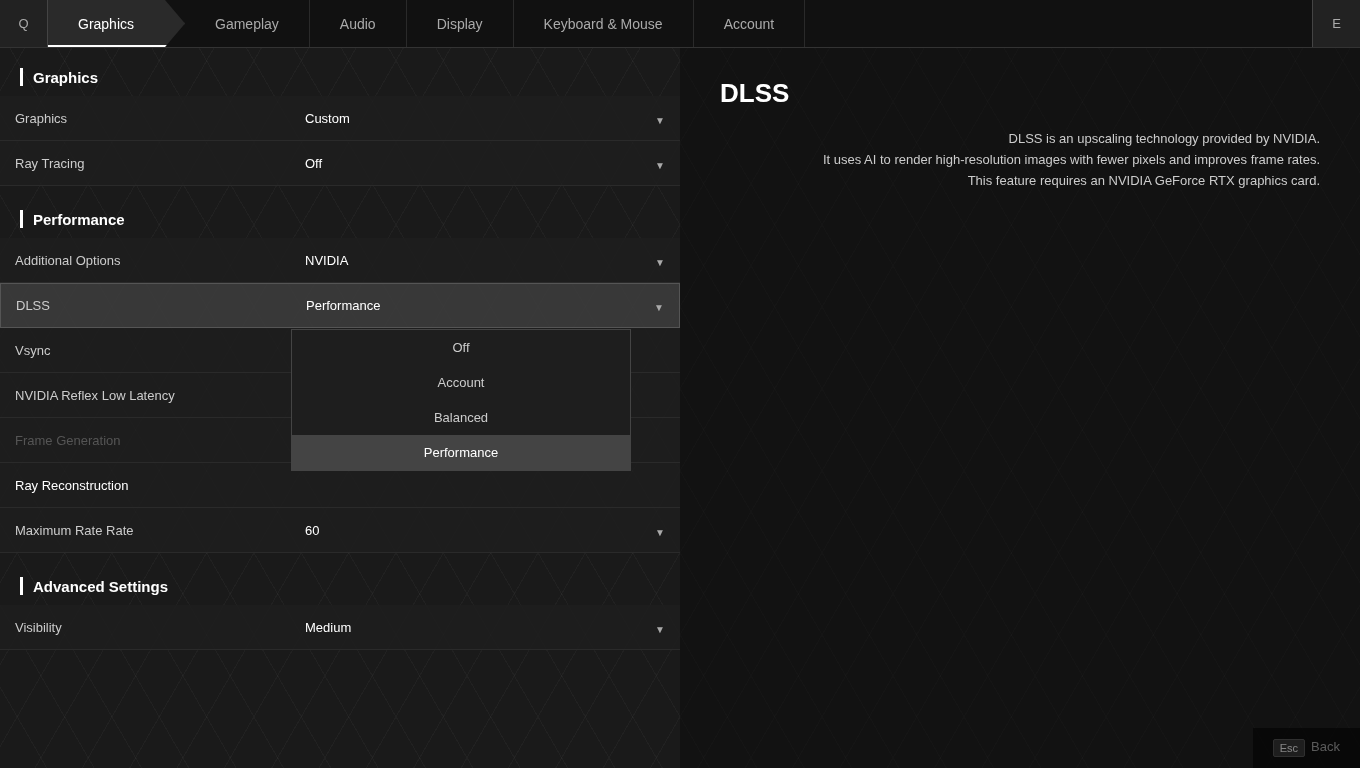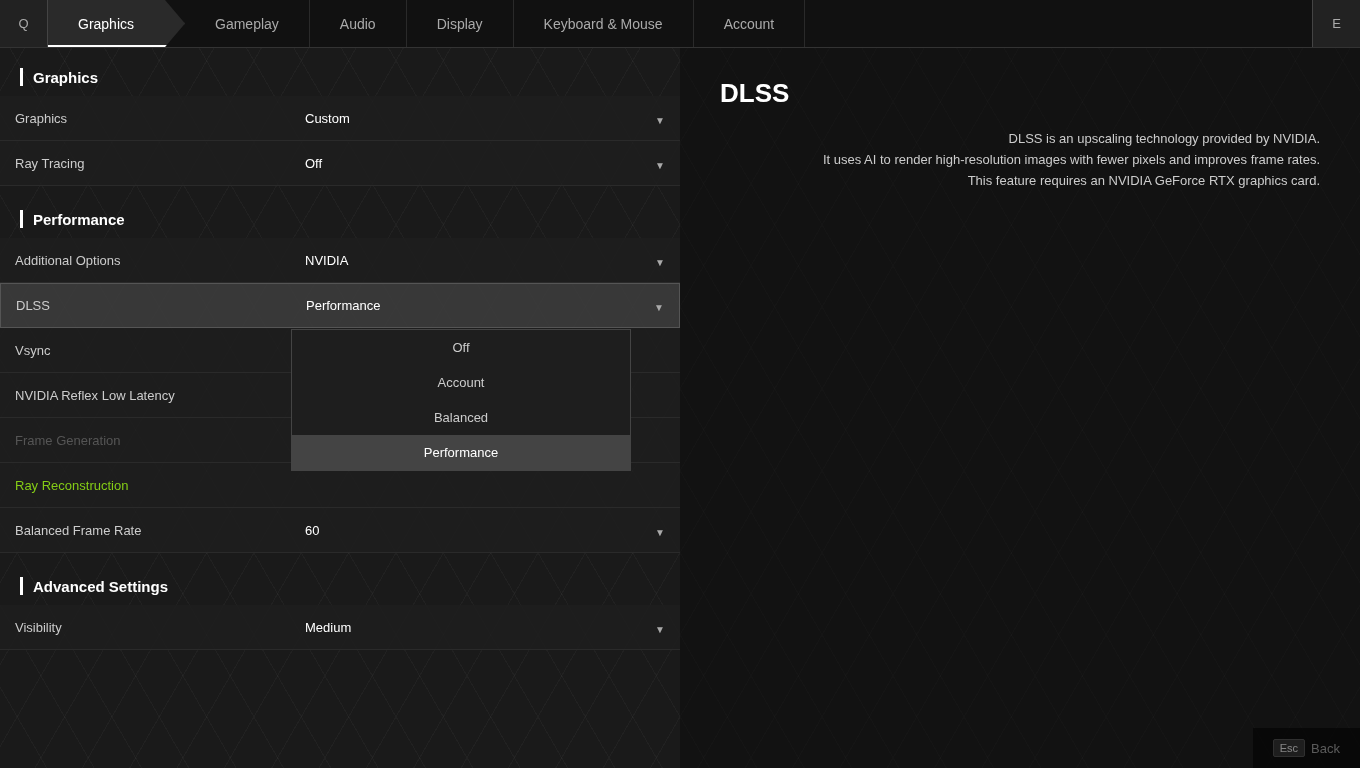--- a/index.html
+++ b/index.html
@@ -237,21 +237,20 @@
       right: 0;
       height: 40px;
       display: flex;
       align-items: center;
       padding: 0 20px;
       background-color: rgba(0,0,0,0.7);
     }
 
     .key-hint {
       display: flex;
-      align-items: center;
       gap: 6px;
       font-size: 13px;
       color: #aaa;
     }
 
     .key-badge {
       background-color: #333;
       border: 1px solid #555;
       padding: 2px 6px;
       font-size: 11px;
@@ -361,28 +360,28 @@
         </div>
 
         <div class="settings-row disabled">
           <div class="setting-label" style="color: rgb(85, 85, 85);">Frame Generation</div>
           <div class="setting-value">
             <span></span>
           </div>
         </div>
 
         <div class="settings-row disabled">
-          <div class="setting-label" style="color: #84cc16;">Ray Reconstruction</div>
+          <div class="setting-label" style="color: #ffffff;">Ray Reconstruction</div>
           <div class="setting-value">
             <span></span>
           </div>
         </div>
 
         <div class="settings-row">
-          <div class="setting-label">Balanced Frame Rate</div>
+          <div class="setting-label">Maximum Rate Rate</div>
           <div class="setting-value">
             <span>60</span>
             <span class="dropdown-arrow">▼</span>
           </div>
         </div>
 
       </div>
     </div>
 
     <div class="section">

